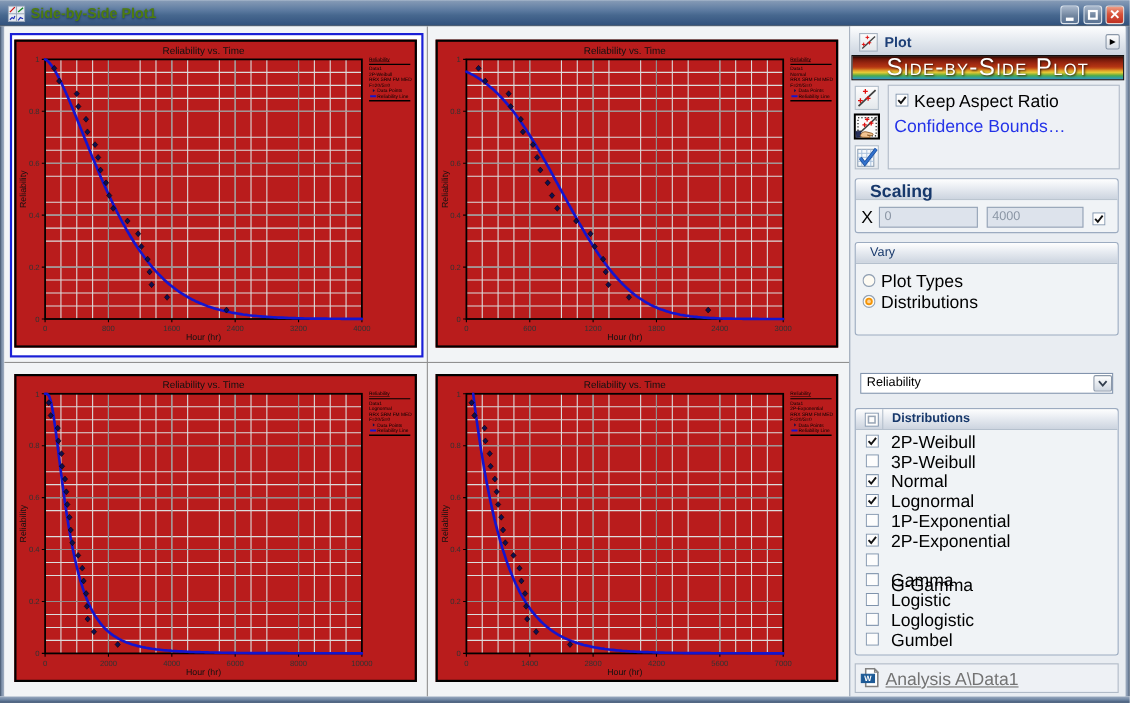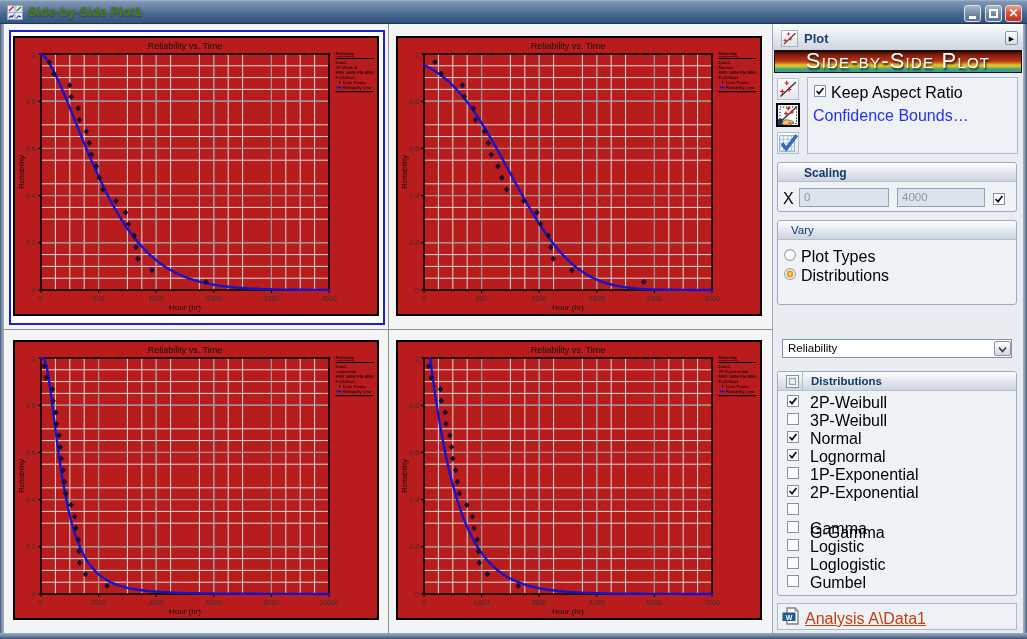--- a/index.html
+++ b/index.html
@@ -229,21 +229,21 @@
 <div class="abs" style="left:807px;top:77px;width:211px;height:77px;background:#eef1f5;border:1px solid #b0bac7"></div>
 <svg style="position:absolute;left:814px;top:85px" width="12" height="12" viewBox="0 0 12 12">
 <rect x="0.5" y="0.5" width="11" height="11" fill="#fdfdfd" stroke="#7f93ac" stroke-width="1"></rect>
       <path d="M2.6 6 L5 8.6 L9.4 3" stroke="#111" stroke-width="1.7" fill="none"></path>
     </svg>
 <span class="lbl" style="left:831px;top:84px">Keep Aspect Ratio</span>
 <span class="lbl" style="left:813px;top:107px;color:#2433e8;">Confidence Bounds…</span>
 
 <div style="position:absolute;left:777px;top:162px;width:240px;height:50px;background:#f0f3f6;border:1px solid #9cabc0;border-radius:3px">
 <div style="position:absolute;left:0;top:0;right:0;height:19px;background:linear-gradient(180deg,#fefefe,#e7ebf1 45%,#ccd4df);border-bottom:1px solid #b5c0cd;border-radius:3px 3px 0 0">
-<span style="position:absolute;left:26px;top:3px;font-size:12px;font-weight:bold;color:#17386b">Scaling</span>
+<span style="position:absolute;left:13px;top:3px;font-size:16px;font-weight:bold;color:#17386b">Scaling</span>
       </div>
     </div>
 <span class="lbl" style="left:783px;top:190px">X</span>
 <div class="abs" style="left:799px;top:188px;width:90px;height:19px;background:#dde3ec;border:1px solid #94a2b6;font-size:11.5px;color:#8b96a5;padding:2px 0 0 4px">0</div>
 <div class="abs" style="left:897px;top:188px;width:88px;height:19px;background:#dde3ec;border:1px solid #94a2b6;font-size:11.5px;color:#8b96a5;padding:2px 0 0 4px">4000</div>
 <svg style="position:absolute;left:993px;top:193px" width="12" height="12" viewBox="0 0 12 12">
 <rect x="0.5" y="0.5" width="11" height="11" fill="#fdfdfd" stroke="#7f93ac" stroke-width="1"></rect>
       <path d="M2.6 6 L5 8.6 L9.4 3" stroke="#111" stroke-width="1.7" fill="none"></path>
     </svg>
 
@@ -328,13 +328,13 @@
     </svg>
     <span class="lbl" style="left:810px;top:574px">Gumbel</span>
 
 <div class="abs" style="left:777px;top:603px;width:240px;height:27px;background:#eef1f5;border:1px solid #b0bac7"></div>
 <div class="abs" style="left:782px;top:606px"><svg width="18" height="20" viewBox="0 0 18 20">
 <path d="M5 2h8l3 3v13H5z" fill="#fff" stroke="#808080" stroke-width="1.4"></path>
 <path d="M13 2l3 3h-3z" fill="#e8e8e8" stroke="#808080" stroke-width="1"></path>
 <rect x="1" y="7" width="12" height="7.5" fill="#1d5a96" stroke="#1d5a96"></rect>
 <text x="7" y="13.5" font-family="Liberation Sans" font-size="7px" font-weight="bold" fill="#fff" text-anchor="middle">W</text>
 </svg></div>
-<span class="lbl" style="left:805px;top:610px;color:#c2410c;text-decoration:underline">Analysis A\Data1</span>
+<span class="lbl" style="left:805px;top:610px;color:#737373;text-decoration:underline">Analysis A\Data1</span>
 </div>
 </body></html>

